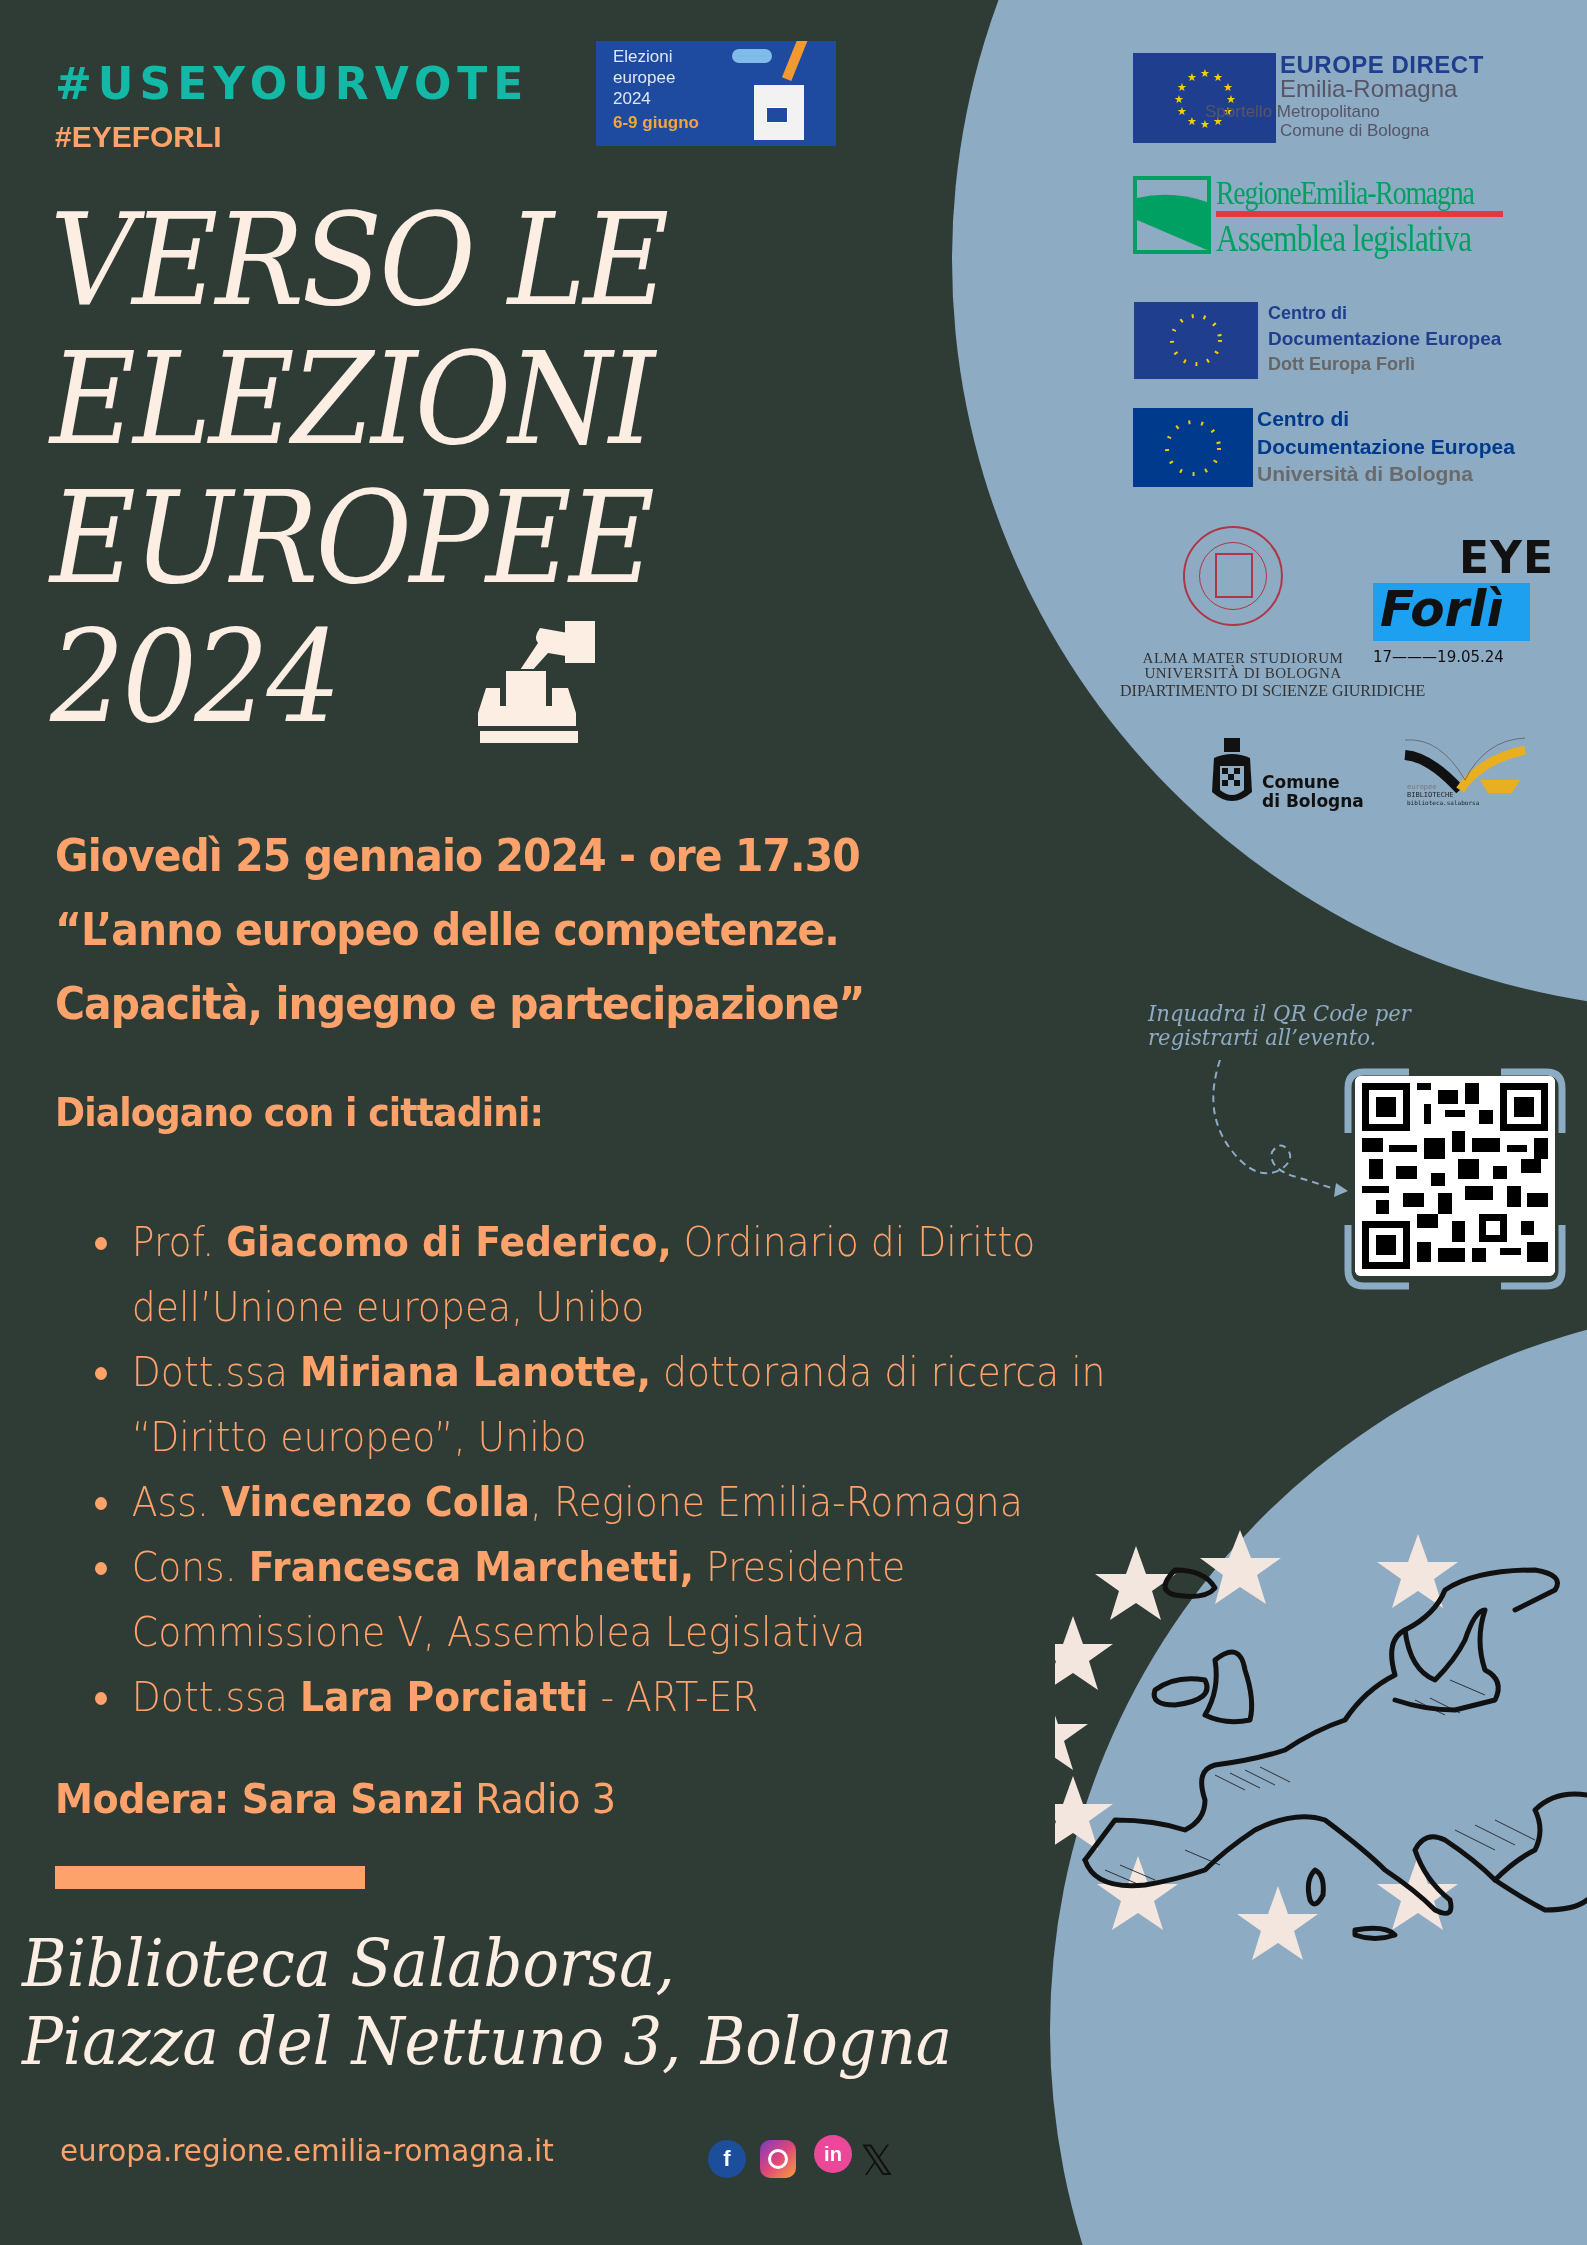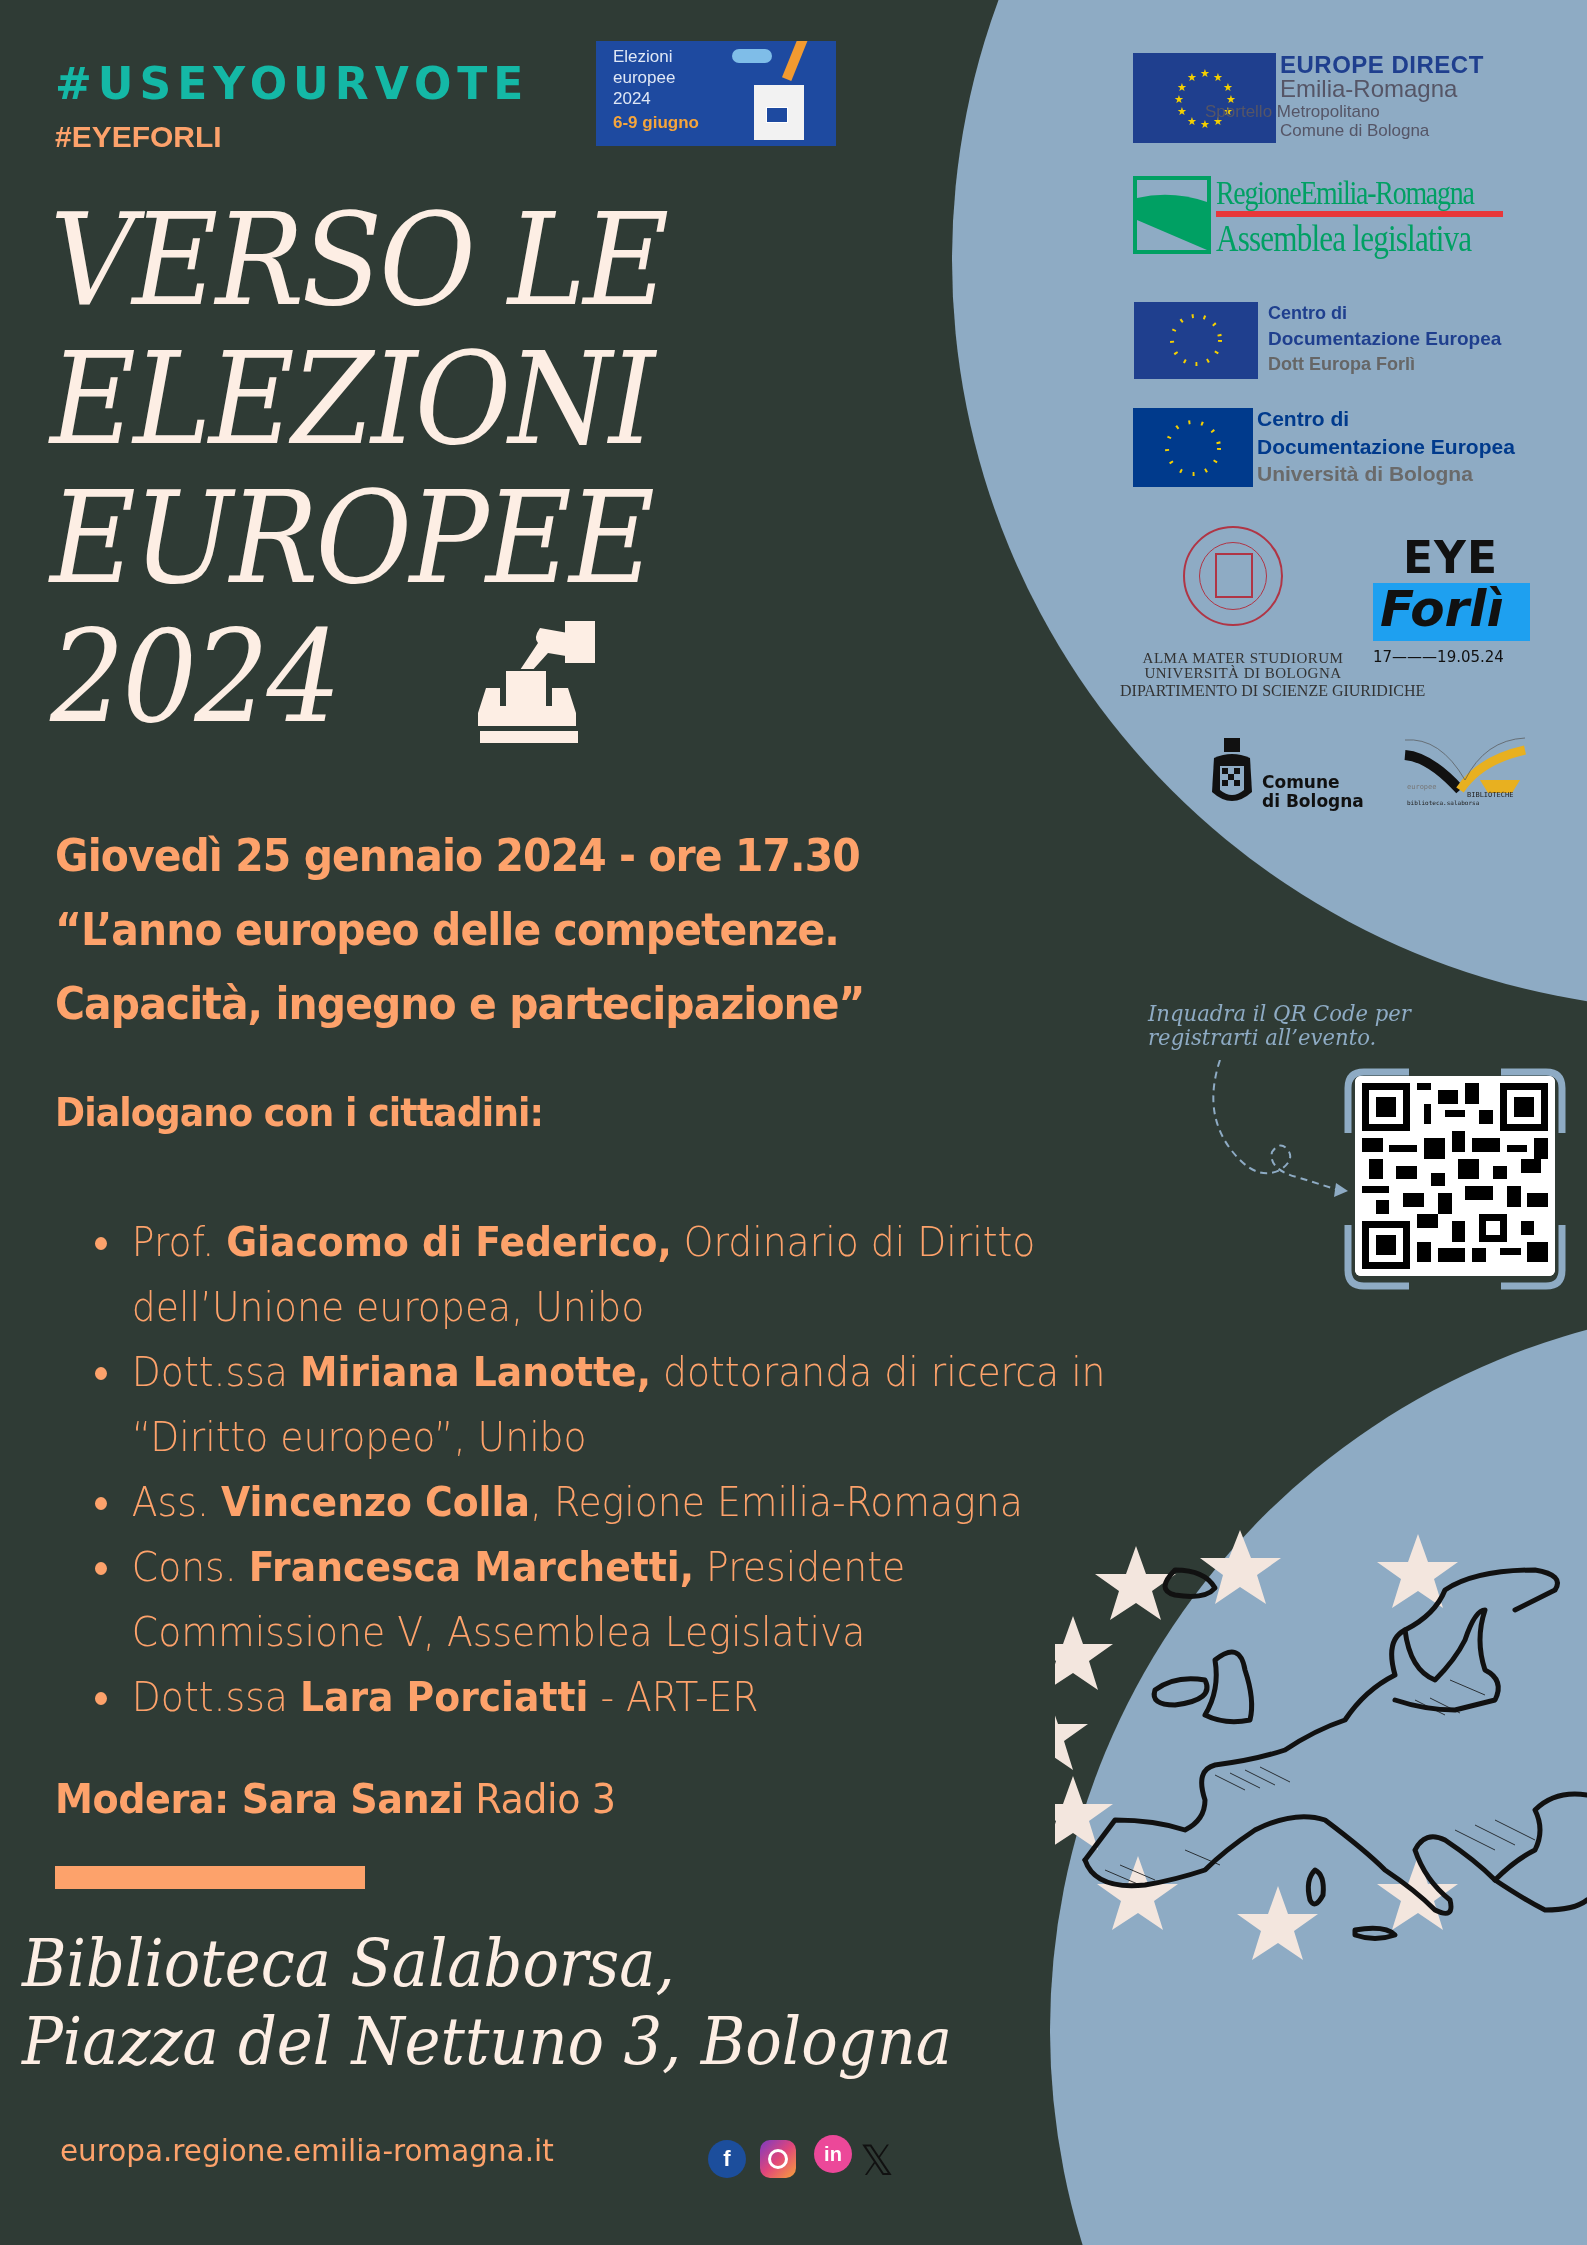--- a/index.html
+++ b/index.html
@@ -68,32 +68,32 @@
     .cde2-t2 { left:1257px; top:435px; font-size:21px; font-weight:bold; color:#003a8c; }
     .cde2-t3 { left:1257px; top:462px; font-size:21px; font-weight:bold; color:#6a6a6a; }
 
     .unibo-seal { left:1183px; top:526px; width:100px; height:100px; border-radius:50%; border:2px solid #b03545; box-sizing:border-box; }
     .unibo-seal .in { position:absolute; left:14px; top:14px; right:14px; bottom:14px; border-radius:50%; border:1.5px solid #b03545; }
     .unibo-seal .bld { position:absolute; left:30px; top:25px; width:38px; height:45px; border:2px solid #b03545; box-sizing:border-box; }
     .unibo-t1 { left:1133px; top:650px; width:220px; text-align:center; font-family:"Liberation Serif", serif; font-size:15px; color:#333; letter-spacing:0.5px; }
     .unibo-t2 { left:1133px; top:665px; width:220px; text-align:center; font-family:"Liberation Serif", serif; font-size:15px; color:#333; letter-spacing:0.5px;}
     .unibo-t3 { left:1120px; top:682px; width:246px; text-align:left; font-family:"Liberation Serif", serif; font-size:16px; color:#333; }
 
-    .eye-t { left:1403px; top:532px; font-family:"DejaVu Sans", sans-serif; font-weight:bold; font-size:44px; color:#111; letter-spacing:1px; }
+    .eye-t { left:1459px; top:532px; font-family:"DejaVu Sans", sans-serif; font-weight:bold; font-size:44px; color:#111; letter-spacing:1px; }
     .eye-box { left:1373px; top:583px; width:157px; height:58px; background:#1ea0f0; }
     .eye-forli { left:1380px; top:580px; font-family:"DejaVu Sans", sans-serif; font-weight:bold; font-style:italic; font-size:50px; color:#111; }
     .eye-date { left:1373px; top:648px; font-family:"DejaVu Sans", sans-serif; font-size:15px; color:#111; white-space:nowrap; }
 
     .cbo-crest { left:1208px; top:736px; width:48px; height:75px; }
     .cbo-t1 { left:1262px; top:772px; font-family:"DejaVu Sans", sans-serif; font-weight:bold; font-size:17px; color:#111; }
     .cbo-t2 { left:1262px; top:791px; font-family:"DejaVu Sans", sans-serif; font-weight:bold; font-size:17px; color:#111; }
 
     .bib { left:1400px; top:735px; width:130px; height:75px; }
     .bib-t1 { left:1407px; top:783px; font-family:"DejaVu Sans Mono", monospace; font-size:7px; color:#777; }
-    .bib-t2 { left:1467px; top:791px; font-family:"DejaVu Sans Mono", monospace; font-size:7px; color:#222;text-align:right; }
+    .bib-t2 { left:1407px; top:791px; font-family:"DejaVu Sans Mono", monospace; font-size:7px; color:#222;text-align:right; }
     .bib-t3 { left:1407px; top:799px; font-family:"DejaVu Sans Mono", monospace; font-size:6px; color:#222; }
 
     .qr-caption { left:1148px; top:1001px; font-family:"DejaVu Serif", serif; font-style:italic; font-size:23px; line-height:24px; color:#8eabc4; white-space:nowrap; transform:scaleX(0.92); transform-origin:left top; }
     .qr-frame { left:1344px; top:1068px; width:222px; height:222px; }
     .qr { left:1355px; top:1076px; width:200px; height:200px; background:#fff; border-radius:6px; }
     .dash-arrow { left:1200px; top:1060px; width:150px; height:180px; }
 
     .map { left:1055px; top:1530px; width:532px; height:650px; }
   </style>
 </head>

